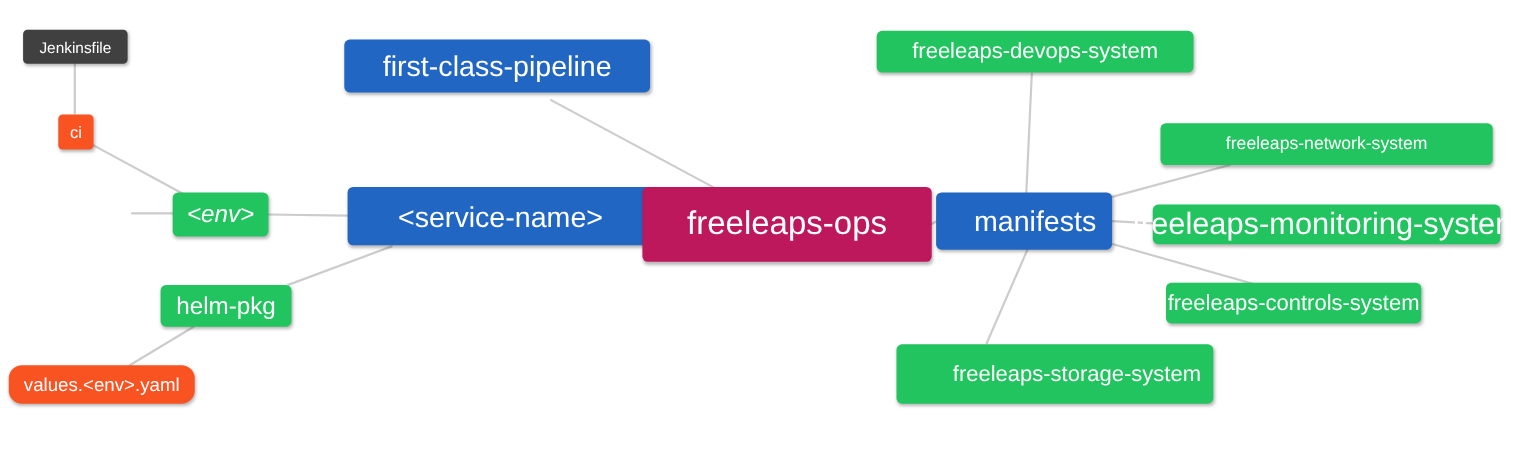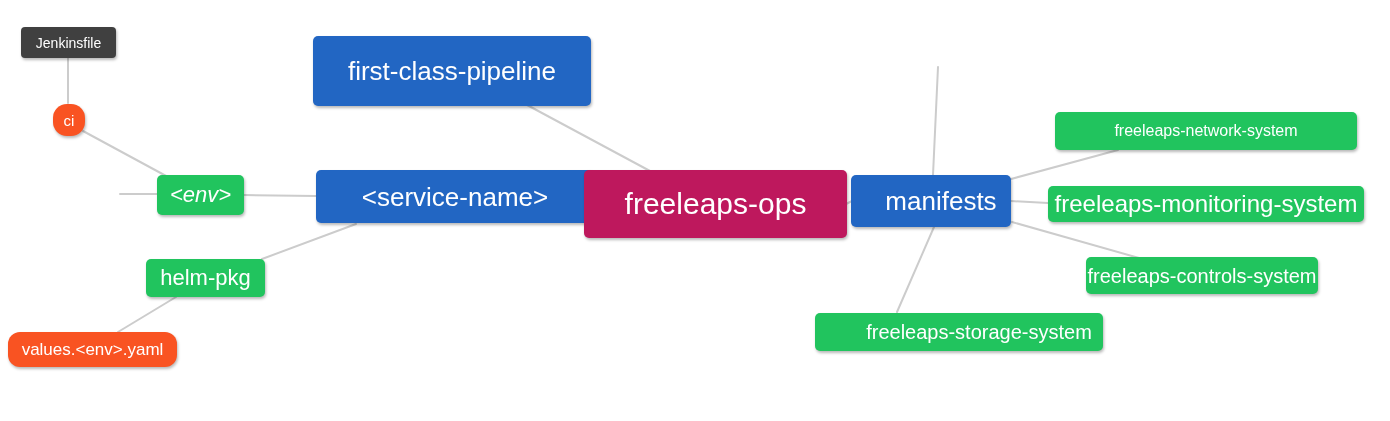--- a/index.html
+++ b/index.html
@@ -42,34 +42,34 @@
     user-select: none;
   }
   .orange { background: #404040; }
   .red    { background: #f95322; }
   .green  { background: #21c45e; }
   .blue   { background: #2266c3; }
   .dark   { background: #be185d; }
 
   
   #n-jenkinsfile        { left: 21px;   top: 27px;  width: 95px;  height: 31px; font-size: 14px; border-radius: 4px; }
-  #n-ci                 { left: 53px;   top: 104px; width: 32px;  height: 32px; font-size: 15px; border-radius: 14px; }
+  #n-ci                 { left: 53px;   top: 104px; width: 32px;  height: 32px; font-size: 15px; border-radius: 4px; }
   #n-argo-app           { left: 31px;   top: 177px; width: 89px;  height: 34px; font-size: 17px; border-radius: 4px; }
   #n-env                { left: 157px;  top: 175px; width: 87px;  height: 40px; font-size: 22px; font-style: italic; }
   #n-helm-pkg           { left: 146px;  top: 259px; width: 119px; height: 38px; font-size: 22px; }
   #n-values-env-yaml    { left: 8px;    top: 332px; width: 169px; height: 35px; font-size: 17px; border-radius: 12px; }
-  #n-first-class-pipeline { left: 313px; top: 36px; width: 278px; height: 70px; font-size: 26px; }
+  #n-first-class-pipeline { left: 313px; top: 36px; width: 278px; height: 48px; font-size: 26px; }
   #n-service-name       { left: 316px;  top: 170px; width: 278px; height: 53px; font-size: 26px; }
   #n-freeleaps-ops      { left: 584px;  top: 170px; width: 263px; height: 68px; font-size: 30px; }
   #n-manifests          { left: 851px;  top: 175px; width: 160px; height: 52px; font-size: 26px; padding-left: 20px; }
   #n-devops-system      { left: 797px;  top: 28px;  width: 288px; height: 38px; font-size: 20px; }
   #n-network-system     { left: 1055px; top: 112px; width: 302px; height: 38px; font-size: 16px; }
-  #n-monitoring-system  { left: 1048px; top: 186px; width: 316px; height: 36px; font-size: 24px; }
-  #n-controls-system    { left: 1060px; top: 257px; width: 232px; height: 37px; font-size: 20px; margin-left: 26px; }
-  #n-storage-system     { left: 815px;  top: 313px; width: 288px; height: 38px; font-size: 20px; padding-left: 40px; }
+  #n-monitoring-system  { left: 1048px; top: 186px; width: 316px; height: 36px; font-size: 28px; }
+  #n-controls-system    { left: 1060px; top: 257px; width: 232px; height: 37px; font-size: 20px; }
+  #n-storage-system     { left: 815px;  top: 313px; width: 288px; height: 54px; font-size: 20px; padding-left: 40px; }
 </style>
 </head>
 <body>
 
 <div class="canvas">
 
   <svg class="edges" width="1390" height="421">
     <line x1="68" y1="58" x2="68" y2="103"></line>
     <line x1="83" y1="131" x2="168" y2="177"></line>
     <line x1="120" y1="194" x2="157" y2="194"></line>
@@ -88,18 +88,19 @@
 
   <div class="node orange" id="n-jenkinsfile">Jenkinsfile</div>
   <div class="node red" id="n-ci">ci</div>
   <div class="node green" id="n-env">&lt;env&gt;</div>
   <div class="node green" id="n-helm-pkg">helm-pkg</div>
   <div class="node red" id="n-values-env-yaml">values.&lt;env&gt;.yaml</div>
   <div class="node blue" id="n-first-class-pipeline">first-class-pipeline</div>
   <div class="node blue" id="n-service-name">&lt;service-name&gt;</div>
   <div class="node dark" id="n-freeleaps-ops">freeleaps-ops</div>
   <div class="node blue" id="n-manifests">manifests</div>
+  <div class="node green" id="n-devops-system">freeleaps-devops-system</div>
   <div class="node green" id="n-network-system">freeleaps-network-system</div>
   <div class="node green" id="n-monitoring-system">freeleaps-monitoring-system</div>
   <div class="node green" id="n-controls-system">freeleaps-controls-system</div>
   <div class="node green" id="n-storage-system">freeleaps-storage-system</div>
 
 </div>
 
 </body></html>

